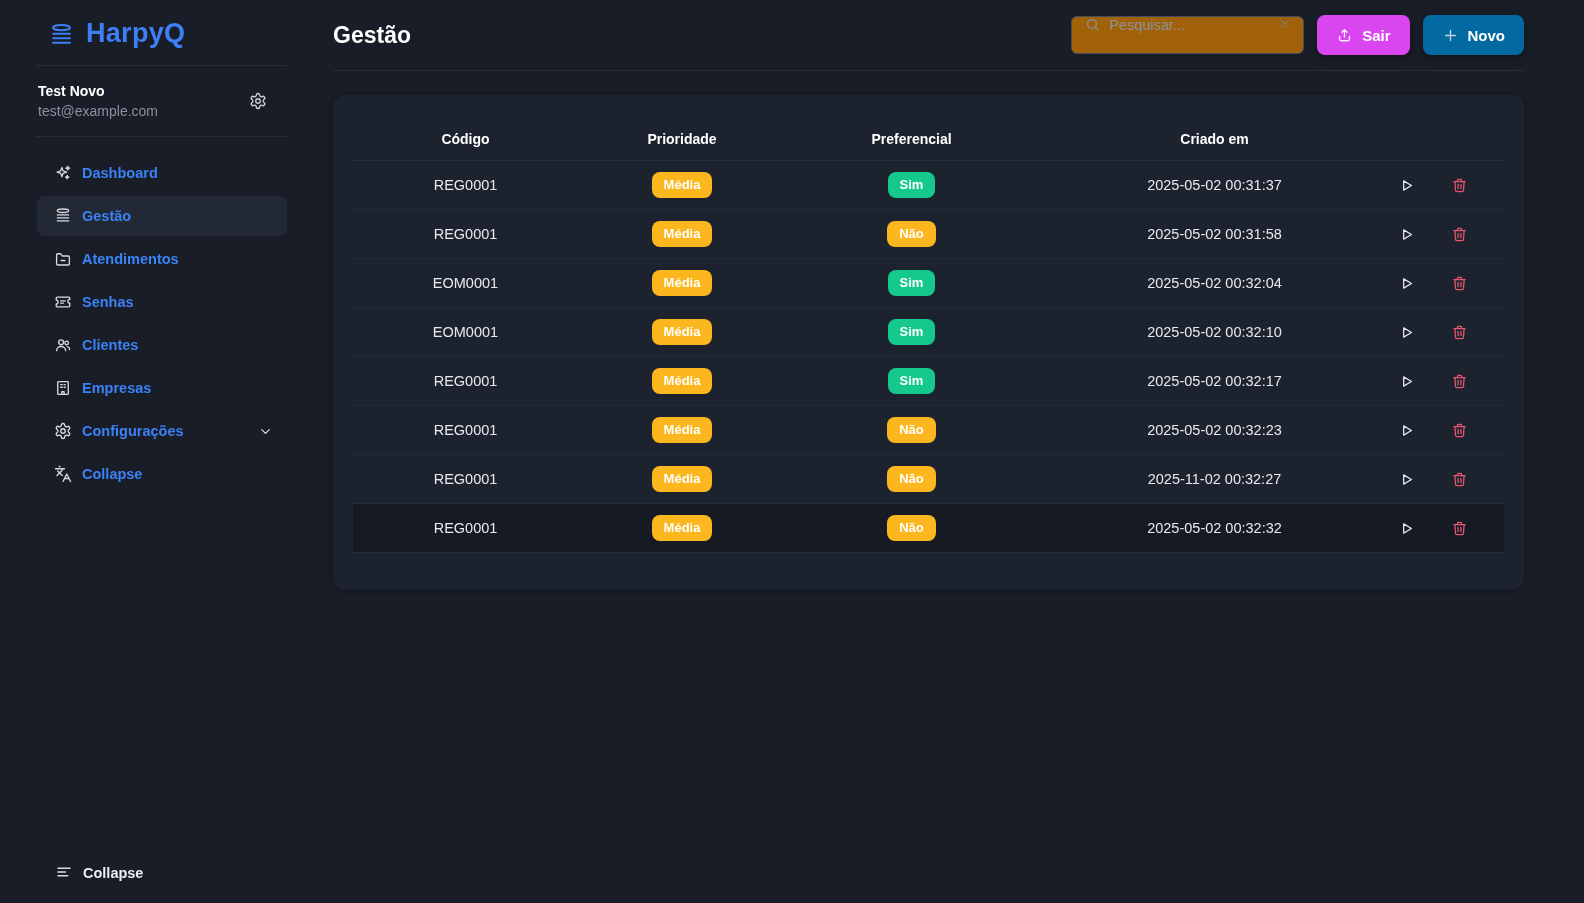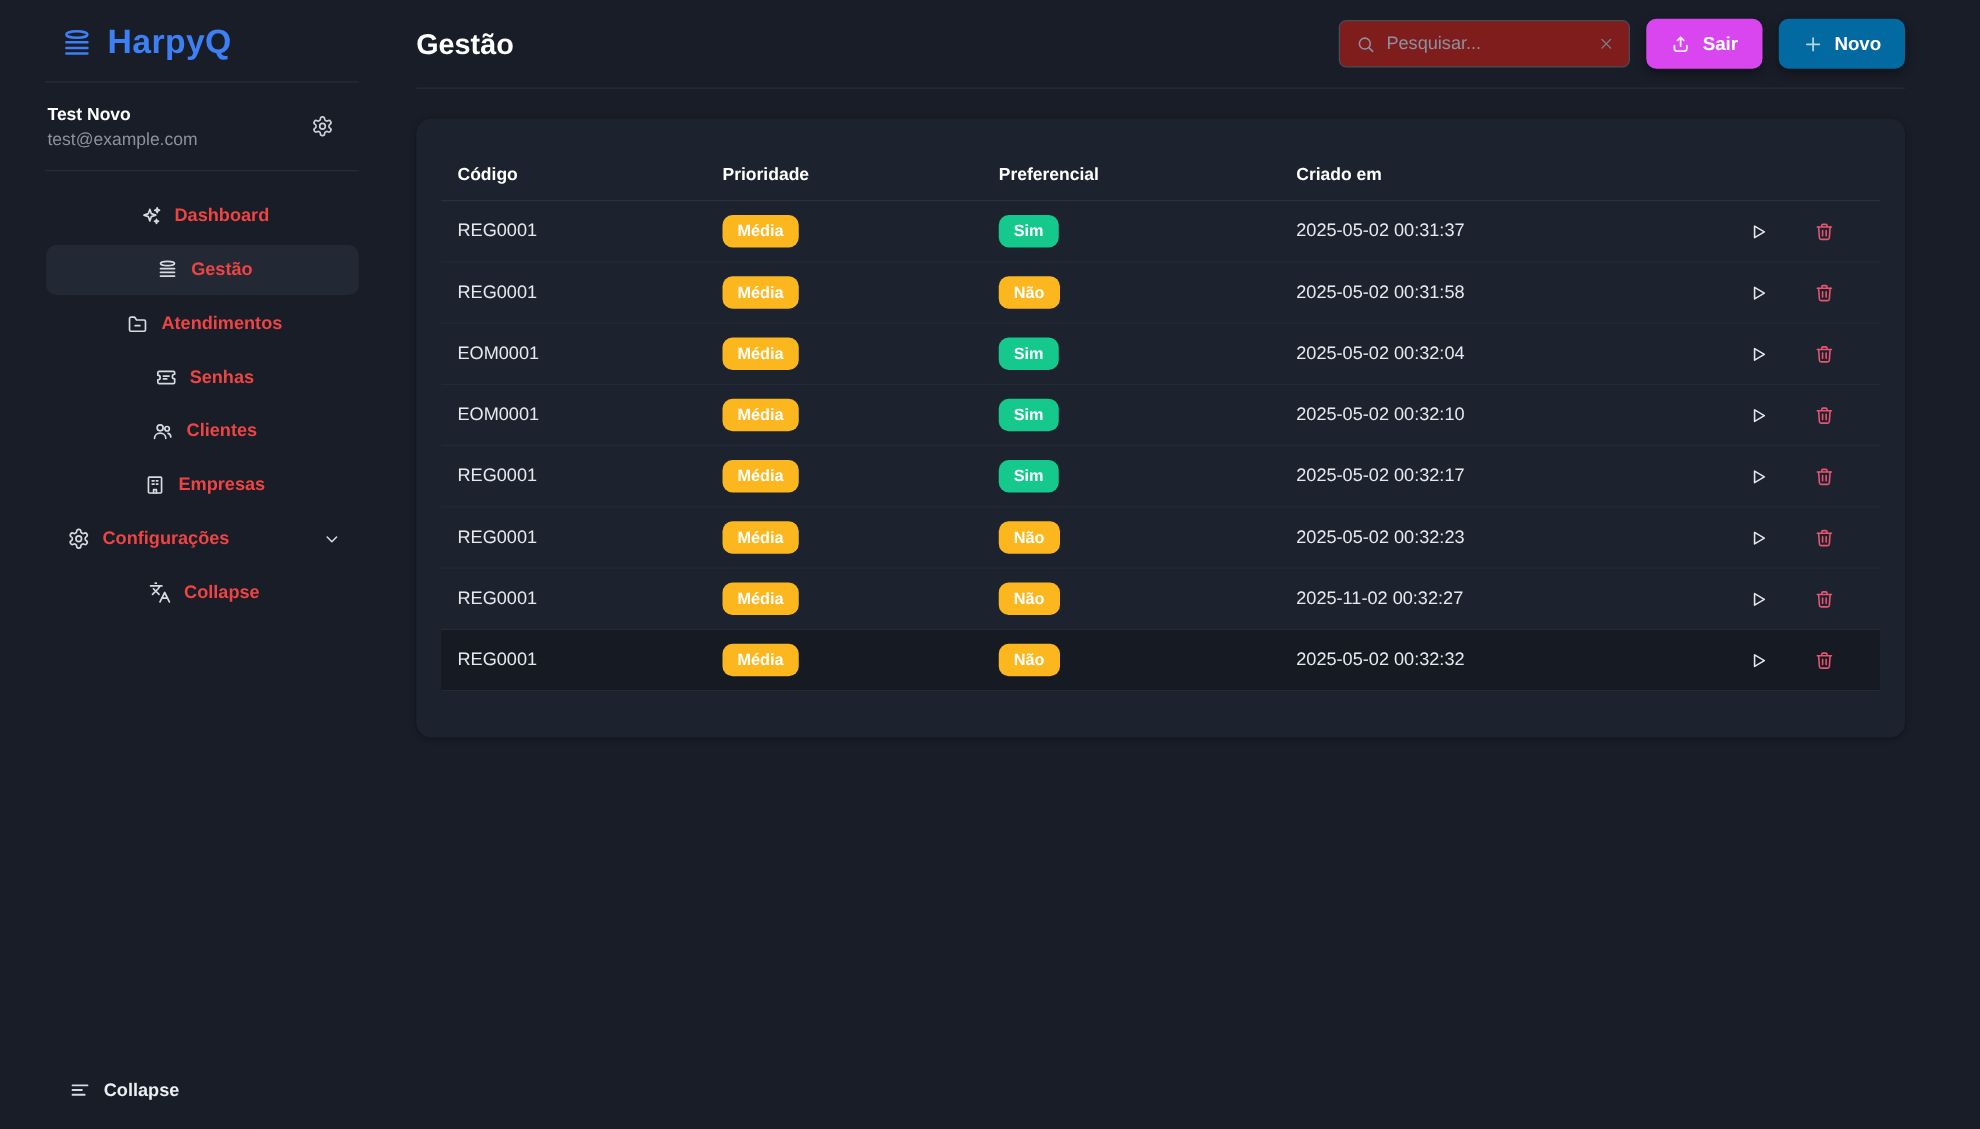--- a/index.html
+++ b/index.html
@@ -19,51 +19,51 @@
   .logo-icon { width:27px; height:27px; color:#3d7ff5; }
   .logo-text { font-size:27px; font-weight:bold; color:#3d7ff5; letter-spacing:.3px; }
   .divider { border-top:1px solid #272d38; margin-left:36px; }
   .user-row { display:flex; align-items:center; justify-content:space-between; padding:17px 20px 17px 38px; }
   .user-name { font-weight:bold; font-size:14px; color:#ffffff; }
   .user-email { font-size:14px; color:#8b929e; margin-top:4px; }
   .icon-button { background:none; border:none; cursor:pointer; padding:0; color:#ccd1d8; }
   .user-settings { width:18px; height:18px; }
   nav { flex:1; padding:16px 0 0 37px; }
   .nav-item { display:flex; align-items:center; gap:10px; height:40px; padding:0 14px 0 17px;
-              border-radius:8px; margin-bottom:3px; cursor:pointer; color:#ef4444;justify-content:center; }
+              border-radius:8px; margin-bottom:3px; cursor:pointer; color:#3b82f6; }
   .nav-item.active { background:#232934; }
   .nav-icon { width:18px; height:18px; color:#d7dbe1; flex-shrink:0; }
   .nav-label { font-size:14.5px; font-weight:600; }
   .nav-chevron { margin-left:auto; width:15px; height:15px; color:#d7dbe1; display:none; }
   .collapse-row { display:flex; align-items:flex-end; gap:10px; padding:0 0 22px 55px;
                   color:#eceef2; font-size:14.5px; font-weight:600; cursor:pointer; }
   .collapse-icon { width:18px; height:18px; color:#d7dbe1; }
 
   
   main { flex:1; display:flex; flex-direction:column; padding:0 60px 0 46px; min-width:0; }
   header { height:71px; display:flex; align-items:center; justify-content:space-between;
            border-bottom:1px solid #272d38; }
   h1 { font-size:23px; font-weight:bold; color:#ffffff; }
   .header-actions { display:flex; align-items:center; gap:13px; }
   .search-box { width:233px; height:38px; border:1px solid #454d5b; border-radius:6px;
-                display:flex; align-items:center; gap:9px; padding:0 11px 0 13px; background:#7f1d1d; }
+                display:flex; align-items:flex-start; gap:9px; padding:0 11px 0 13px; background:#a16207; }
   .search-icon { width:15px; height:15px; color:#8b929e; flex-shrink:0; }
   .search-box input { flex:1; min-width:0; background:transparent; border:none; outline:none;
                       color:#d6dae0; font-size:14.5px; font-family:inherit; }
   .search-box input::placeholder { color:#8b929e; }
   .clear-btn { width:14px; height:14px; color:#7b828d; flex-shrink:0; }
   .btn { height:40px; border:none; border-radius:8px; display:flex; align-items:center; gap:9px;
          padding:0 19px; color:#ffffff; font-weight:bold; font-size:15px; font-family:inherit;
          cursor:pointer; box-shadow:0 3px 8px rgba(0,0,0,.35); }
   .btn-icon { width:17px; height:17px; color:rgba(255,255,255,.92); }
   .btn-novo .btn-icon { color:rgba(255,255,255,.72); }
 
   
   .card { margin-top:24px; background:#1d232e; border-radius:12px; padding:22px 20px 37px;
-          box-shadow:0 1px 5px rgba(0,0,0,.3); }
+          box-shadow:0 1px 5px rgba(0,0,0,.3);text-align:center; }
   .thead, .trow { display:grid; grid-template-columns:212px 221px 238px 1fr 112px; align-items:center; }
   .thead { height:44px; border-bottom:1px solid #2a313c; }
   .thead > div { padding-left:13px; font-weight:bold; font-size:14px; color:#ffffff; }
   .trow { height:49px; border-bottom:1px solid #242b35; }
   .trow.highlighted { background:#151a23; }
   .cell { padding-left:13px; font-size:14.5px; color:#e6e9ed; }
   .badge { display:inline-block; padding:5px 12px; border-radius:8px; color:#ffffff;
            font-weight:bold; font-size:13px; line-height:1.2; }
   .actions { display:flex; align-items:center; gap:36px; padding-left:6px; }
   .icon17 { width:17px; height:17px; display:block; }

